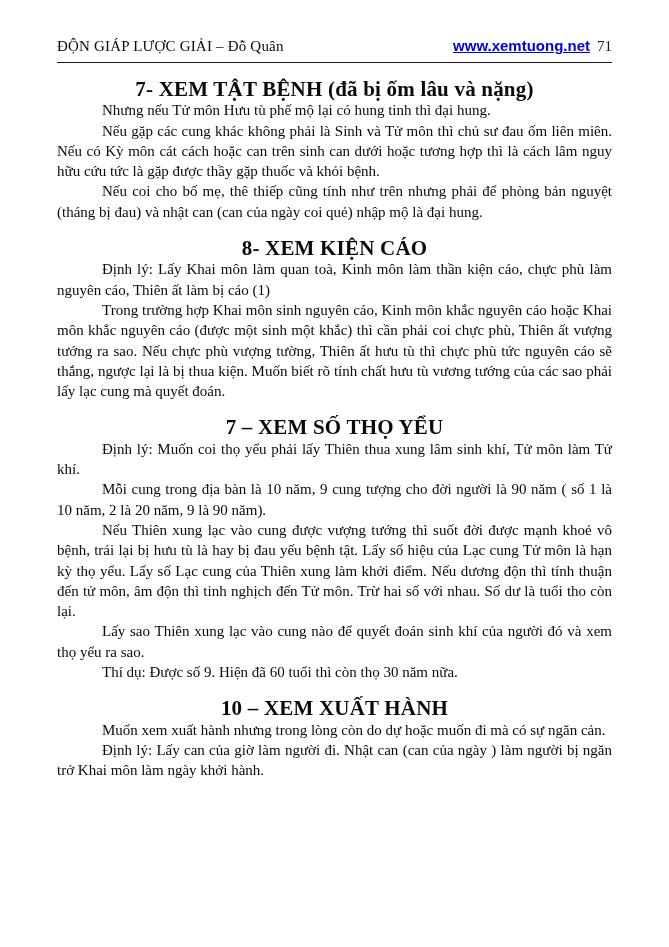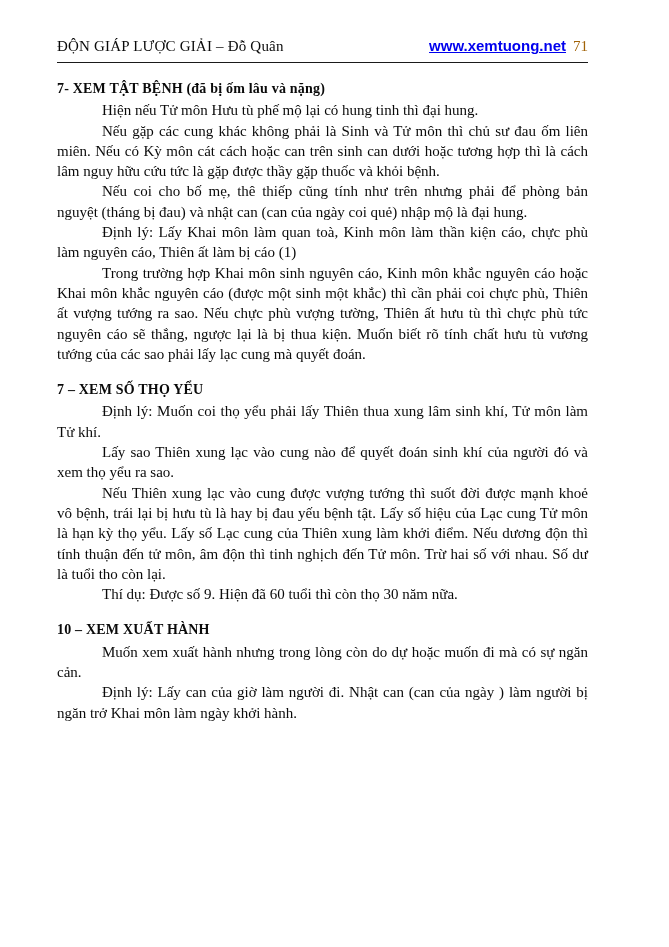--- a/index.html
+++ b/index.html
@@ -9,21 +9,21 @@
   }
   .page {
     position: relative;
     width: 669px;
     height: 823px;
     background: #ffffff;
     font-family: "Liberation Serif", "DejaVu Serif", serif;
     color: #0a0a0a;
     overflow: hidden;
     box-sizing: border-box;
-    padding: 36px 81px 0 57px;
+    padding: 36px 57px 0 57px;
   }
   .hdr {
     display: flex;
     justify-content: space-between;
     align-items: baseline;
     font-size: 15px;
     line-height: 20px;
   }
   .hdr-title {
     letter-spacing: 0.2px;
@@ -38,44 +38,45 @@
     font-family: "Liberation Sans", sans-serif;
     font-weight: bold;
     font-size: 15px;
     color: #0000ee;
     text-decoration: underline;
     cursor: pointer;
     white-space: nowrap;
   }
   .hdr-page {
     font-size: 15px;
-    color: #a16207;
+    color: #0f172a;
   }
   .rule {
     border: none;
     border-top: 1.5px solid #1a1a1a;
     margin: 6px 0 0 0;
   }
   .body-text {
     margin-top: 10px;
     font-size: 15px;
     line-height: 20.3px;
   }
   .body-text p {
     margin: 0;
     text-align: justify;
     text-indent: 45px;
   }
   .body-text h2 {
     margin: 16px 0 1px 0;
-    font-size: 14px;
+    font-size: 21px;
     font-weight: bold;
     line-height: 20.3px;
     text-indent: 0;
     letter-spacing: 0.2px;
+    text-align: center;
   }
 </style>
 </head>
 <body>
 
 <div class="page">
 
   <div class="hdr">
     <span class="hdr-title">ĐỘN GIÁP LƯỢC GIẢI – Đỗ Quân</span>
     <span class="hdr-right">
@@ -83,31 +84,33 @@
       <span class="hdr-page">71</span>
     </span>
   </div>
 
   <hr class="rule">
 
   <div class="body-text">
 
 
     <h2>7- XEM TẬT BỆNH (đã bị ốm lâu và nặng)</h2>
-    <p>Hiện nếu Tử môn Hưu tù phế mộ lại có hung tinh thì đại hung.</p>
+    <p>Nhưng nếu Tử môn Hưu tù phế mộ lại có hung tinh thì đại hung.</p>
     <p>Nếu gặp các cung khác không phải là Sinh và Tử môn thì chủ sư đau ốm liên miên. Nếu có Kỳ môn cát cách hoặc can trên sinh can dưới hoặc tương hợp thì là cách lâm nguy hữu cứu tức là gặp được thầy gặp thuốc và khỏi bệnh.</p>
     <p>Nếu coi cho bố mẹ, thê thiếp cũng tính như trên nhưng phải để phòng bản nguyệt (tháng bị đau) và nhật can (can của ngày coi quẻ) nhập mộ là đại hung.</p>
 
+    <h2>8- XEM KIỆN CÁO</h2>
     <p>Định lý: Lấy Khai môn làm quan toà, Kinh môn làm thần kiện cáo, chực phù làm nguyên cáo, Thiên ất làm bị cáo (1)</p>
     <p>Trong trường hợp Khai môn sinh nguyên cáo, Kinh môn khắc nguyên cáo hoặc Khai môn khắc nguyên cáo (được một sinh một khắc) thì cần phải coi chực phù, Thiên ất vượng tướng ra sao. Nếu chực phù vượng tường, Thiên ất hưu tù thì chực phù tức nguyên cáo sẽ thắng, ngược lại là bị thua kiện. Muốn biết rõ tính chất hưu tù vương tướng của các sao phải lấy lạc cung mà quyết đoán.</p>
 
     <h2>7 – XEM SỐ THỌ YỂU</h2>
     <p>Định lý: Muốn coi thọ yểu phải lấy Thiên thua xung lâm sinh khí, Tử môn làm Tử khí.</p>
+    <p>Mỗi cung trong địa bàn là 10 năm, 9 cung tượng cho đời người là 90 năm ( số 1 là 10 năm, 2 là 20 năm, 9 là 90 năm).</p>
+    <p>Nếu Thiên xung lạc vào cung được vượng tướng thì suốt đời được mạnh khoẻ vô bệnh, trái lại bị hưu tù là hay bị đau yếu bệnh tật. Lấy số hiệu của Lạc cung Tử môn là hạn kỳ thọ yểu. Lấy số Lạc cung của Thiên xung làm khởi điểm. Nếu dương độn thì tính thuận đến tử môn, âm độn thì tinh nghịch đến Tử môn. Trừ hai số với nhau. Số dư là tuổi tho còn lại.</p>
     <p>Lấy sao Thiên xung lạc vào cung nào để quyết đoán sinh khí của người đó và xem thọ yểu ra sao.</p>
-    <p>Nếu Thiên xung lạc vào cung được vượng tướng thì suốt đời được mạnh khoẻ vô bệnh, trái lại bị hưu tù là hay bị đau yếu bệnh tật. Lấy số hiệu của Lạc cung Tử môn là hạn kỳ thọ yểu. Lấy số Lạc cung của Thiên xung làm khởi điểm. Nếu dương độn thì tính thuận đến tử môn, âm độn thì tinh nghịch đến Tử môn. Trừ hai số với nhau. Số dư là tuổi tho còn lại.</p>
     <p>Thí dụ: Được số 9. Hiện đã 60 tuổi thì còn thọ 30 năm nữa.</p>
 
     <h2>10 – XEM XUẤT HÀNH</h2>
     <p>Muốn xem xuất hành nhưng trong lòng còn do dự hoặc muốn đi mà có sự ngăn cản.</p>
     <p>Định lý: Lấy can của giờ làm người đi. Nhật can (can của ngày ) làm người bị ngăn trở Khai môn làm ngày khởi hành.</p>
 
   </div>
 </div>
 
 </body></html>

